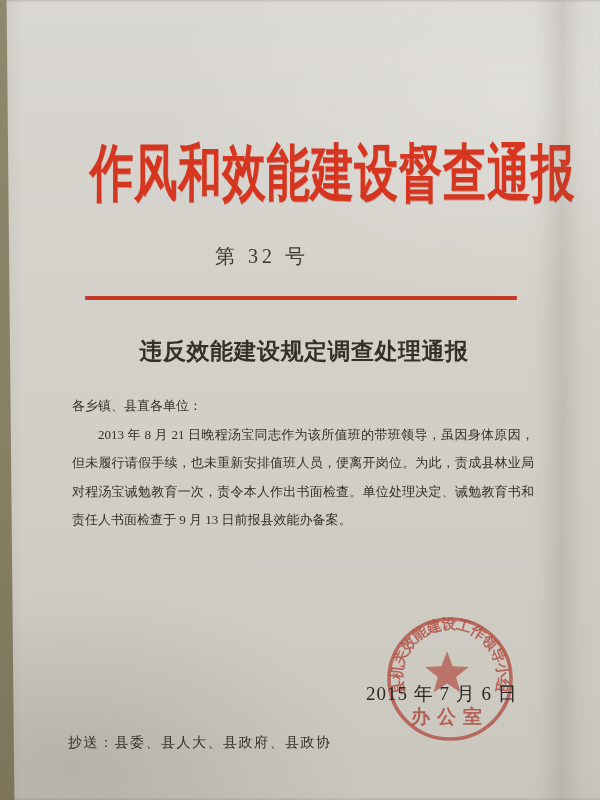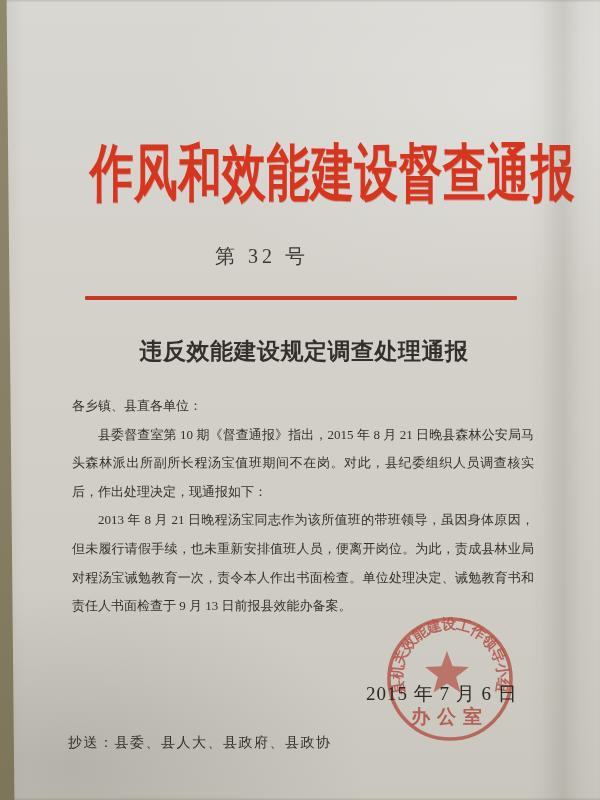--- a/index.html
+++ b/index.html
@@ -71,21 +71,20 @@
   <div class="masthead">作风和效能建设督查通报</div>
 
   <div class="issue-no">第  32  号</div>
 
   <div class="red-rule"></div>
 
   <h2 class="subject">违反效能建设规定调查处理通报</h2>
 
   <div class="bodytext">
     <p class="salutation">各乡镇、县直各单位：</p>
-    <p>县委督查室第 10 期《督查通报》指出，2015 年 8 月 21 日晚县森林公安局马头森林派出所副所长程汤宝值班期间不在岗。对此，县纪委组织人员调查核实后，作出处理决定，现通报如下：</p>
     <p>2013 年 8 月 21 日晚程汤宝同志作为该所值班的带班领导，虽因身体原因，但未履行请假手续，也未重新安排值班人员，便离开岗位。为此，责成县林业局对程汤宝诫勉教育一次，责令本人作出书面检查。单位处理决定、诫勉教育书和责任人书面检查于 9 月 13 日前报县效能办备案。</p>
   </div>
 
   <svg class="seal" viewBox="0 0 156 156" xmlns="http://www.w3.org/2000/svg">
     <ellipse cx="78" cy="78" rx="61" ry="60" fill="none" stroke="rgba(222,97,86,0.85)" stroke-width="3.6"></ellipse>
     <polygon points="75,50 80.6,65.2 96.9,65.9 84.1,76 88.5,91.6 75,82.6 61.5,91.6 65.9,76 53.1,65.9 69.4,65.2" fill="rgba(224,103,92,0.78)"></polygon>
     <defs>
       <path id="sealArc" d="M 32.9 92.4 A 48 48 0 1 1 123.1 92.4" fill="none"></path>
     </defs>
     <text font-size="14.5" font-weight="700" fill="rgba(219,90,80,0.85)" font-family="Liberation Serif, serif">

